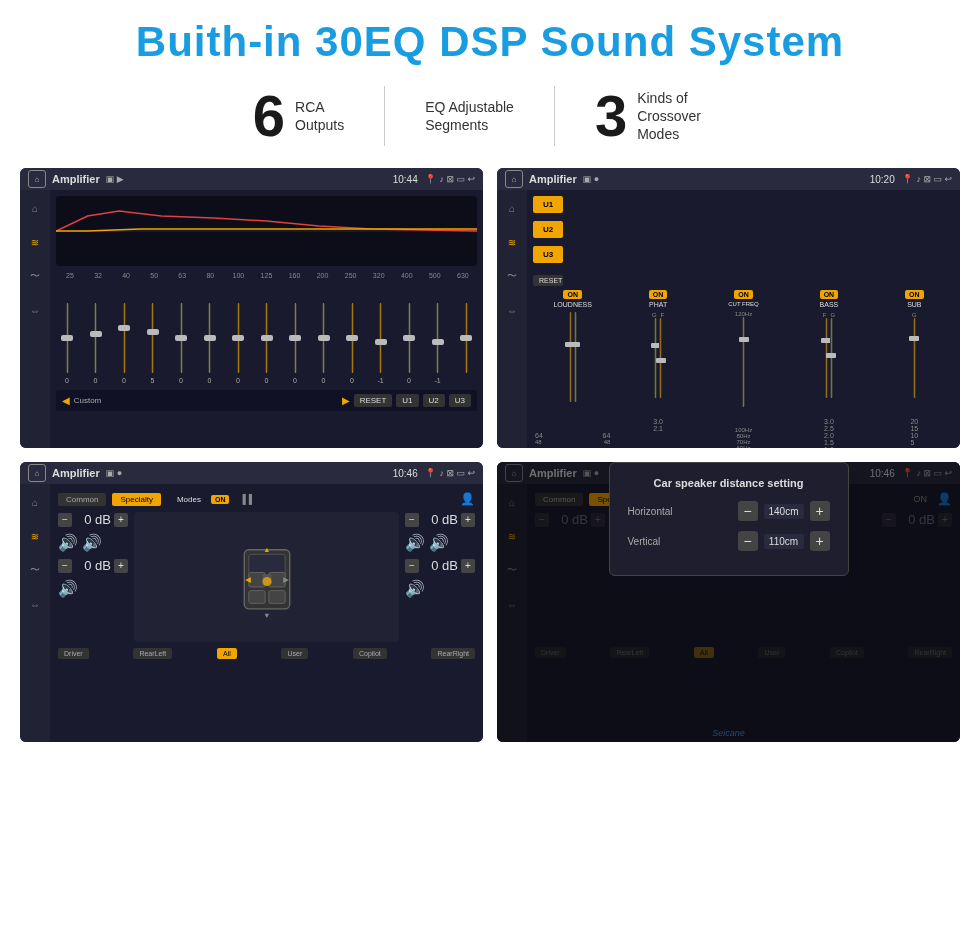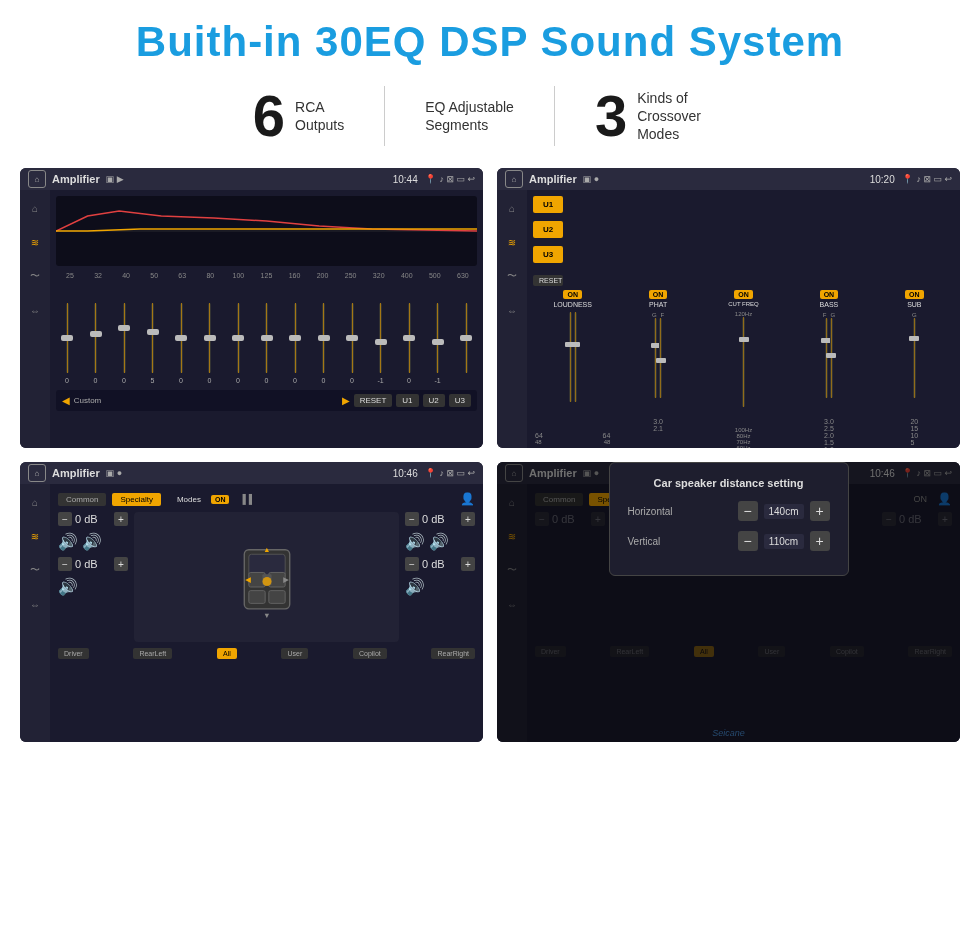--- a/index.html
+++ b/index.html
@@ -393,24 +393,24 @@
       border: none;
       border-radius: 2px;
       color: #ddd;
       font-size: 10px;
       display: flex;
       align-items: center;
       justify-content: center;
       cursor: pointer;
     }
     .vol-value {
-      font-size: 11px;
+      font-size: 13px;
       color: #ddd;
       flex: 1;
-      text-align: left;
+      text-align: right;
     }
 
     .speaker-diagram {
       flex: 1;
       background: #222235;
       border-radius: 4px;
       display: flex;
       align-items: center;
       justify-content: center;
       position: relative;

